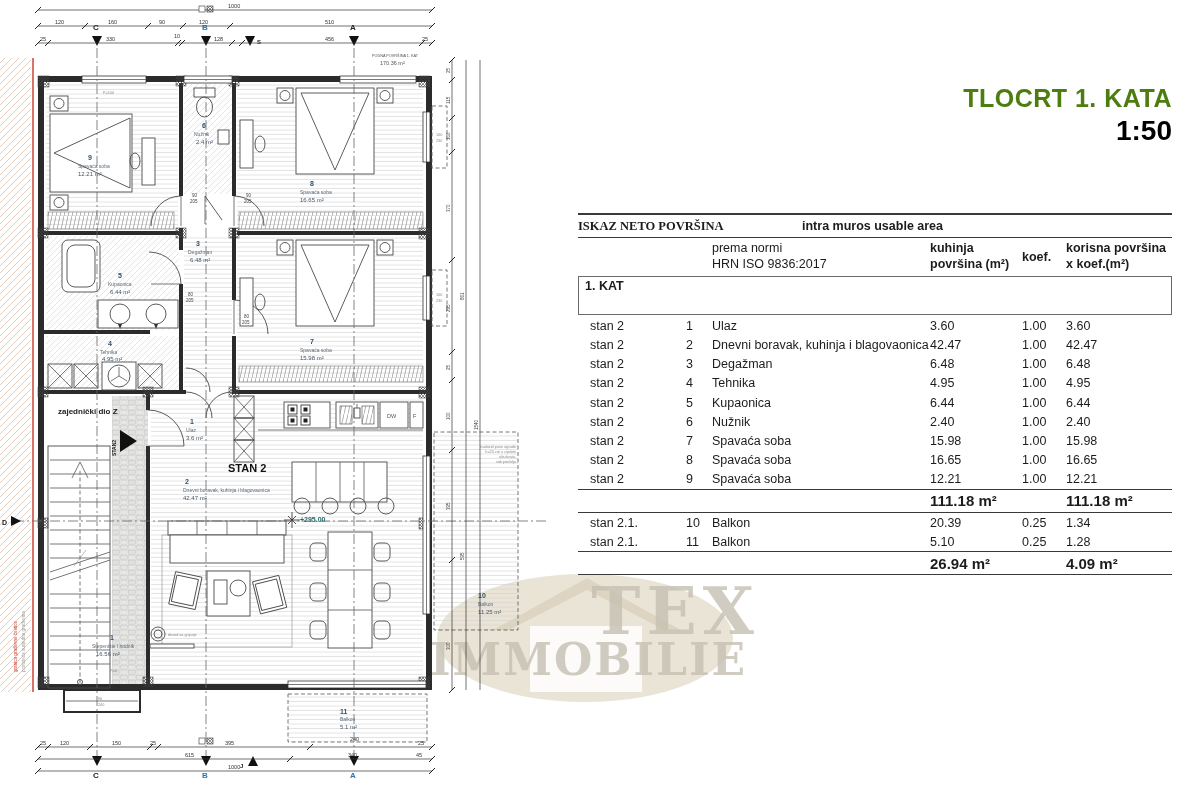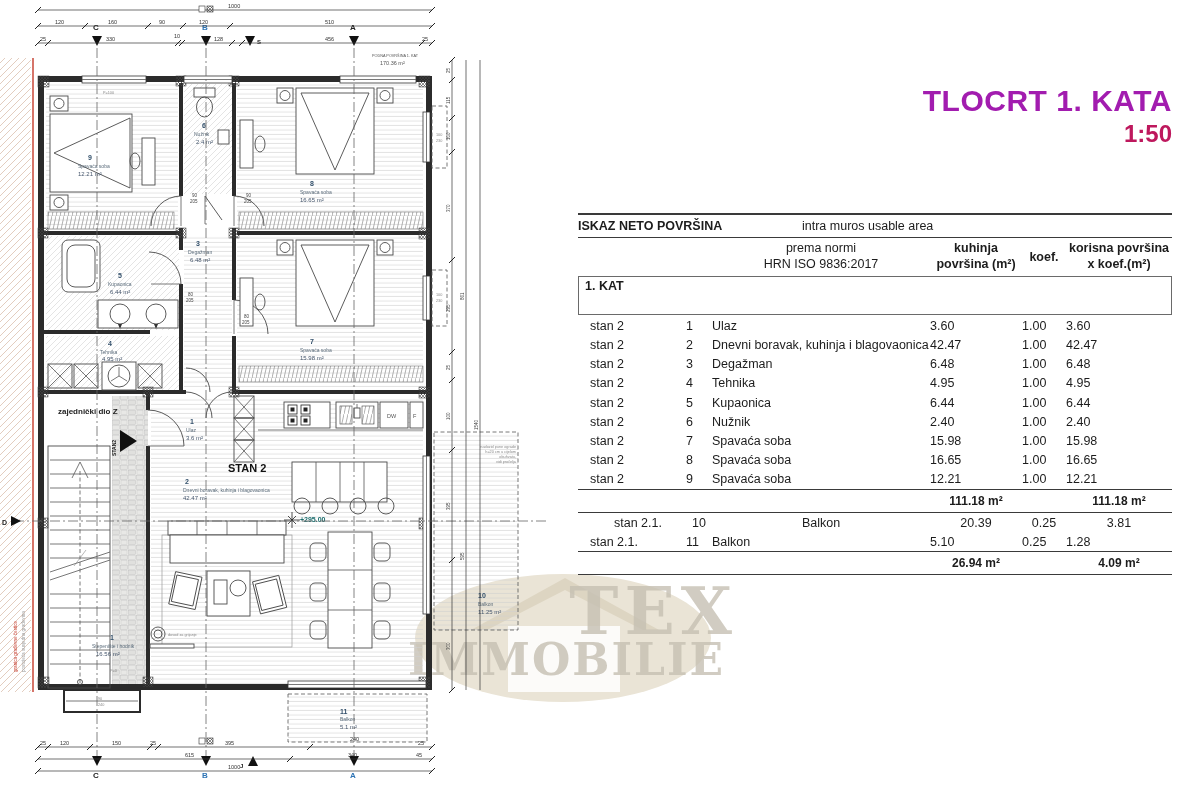--- a/index.html
+++ b/index.html
@@ -1,36 +1,36 @@
 <!DOCTYPE html>
 <html><head>
 <meta charset="utf-8">
 <style>
   html,body{margin:0;padding:0;background:#ffffff;}
   #page{position:relative;width:1200px;height:801px;background:#fff;overflow:hidden;
         font-family:"Liberation Sans",sans-serif;color:#222;}
   
   #title-block{position:absolute;right:28px;top:84px;text-align:right;z-index:3;}
-  #title-main{font-size:30px;font-weight:bold;color:#a21caf;letter-spacing:.5px;}
-  #title-scale{font-size:24px;font-weight:bold;color:#be185d;margin-top:2px;}
+  #title-main{font-size:25px;font-weight:bold;color:#4d7c0f;letter-spacing:.5px;}
+  #title-scale{font-size:28px;font-weight:bold;color:#000000;margin-top:2px;}
   #nettable{position:absolute;left:578px;top:213px;width:594px;z-index:3;font-size:12.5px;color:#1c1c1c;}
   .rule-strong{border-top:2px solid #3a3a3a;}
-  .rule{border-top:1.5px solid #3a3a3a;text-align:center;}
+  .rule{border-top:1.5px solid #3a3a3a;}
   .thead1{display:flex;align-items:center;height:22px;}
-  .thead1 .h-left{font-weight:bold;width:224px;}
-  .thead1 .h-right{font-weight:normal;}
+  .thead1 .h-left{font-weight:bold;width:224px;font-family:Liberation Serif, serif;}
+  .thead1 .h-right{font-weight:bold;}
   .thead2{display:grid;grid-template-columns:134px 218px 92px 44px auto;align-items:center;padding:3px 0 4px 0;}
   .thead2 .two-line{line-height:1.25;font-weight:bold;}
   .katbox{border:1px solid #6a6a6a;font-weight:bold;padding:2px 0 18px 6px;height:17px;}
   .trow{display:grid;grid-template-columns:108px 26px 218px 92px 44px auto;height:19.2px;align-items:center;}
   .trow .c-stan{padding-left:12px;}
-  .sumrow{display:grid;grid-template-columns:352px 92px 44px auto;height:22px;align-items:center;font-weight:bold;font-size:12px;}
+  .sumrow{display:grid;grid-template-columns:352px 92px 44px auto;height:22px;align-items:center;font-weight:bold;font-size:15px;}
   .pad-top{padding-top:1px;}
   
-  #watermark{position:absolute;left:408px;top:550px;width:360px;height:160px;z-index:1;text-decoration:underline;}
+  #watermark{position:absolute;left:430px;top:550px;width:360px;height:160px;z-index:1;text-decoration:underline;}
   #wm-house{position:absolute;left:5px;top:18px;}
   .wm-text{position:absolute;font-family:"DejaVu Serif","Liberation Serif",serif;font-weight:bold;
            color:#c6c0b3;opacity:.8;letter-spacing:6px;line-height:1;}
   #wm-line1{right:30px;top:28px;font-size:66px;}
   #wm-line2{left:0px;top:88px;font-size:44px;letter-spacing:2px;}
   
   #plan-svg{position:absolute;left:0;top:0;z-index:2;}
   text{font-family:"Liberation Sans",sans-serif;}
   .t-num{font-size:7px;font-weight:bold;fill:#33506b;}
   .t-name{font-size:5px;fill:#5a6b7a;}
@@ -677,21 +677,21 @@
       <span></span>
       <span>111.18 m²</span>
     </div>
 
     <div class="trow rule">
       <span class="c-stan">stan 2.1.</span>
       <span>10</span>
       <span>Balkon</span>
       <span>20.39</span>
       <span>0.25</span>
-      <span>3.81</span>
+      <span>1.34</span>
     </div>
     <div class="trow">
       <span class="c-stan">stan 2.1.</span>
       <span>11</span>
       <span>Balkon</span>
       <span>5.10</span>
       <span>0.25</span>
       <span>1.28</span>
     </div>
 

